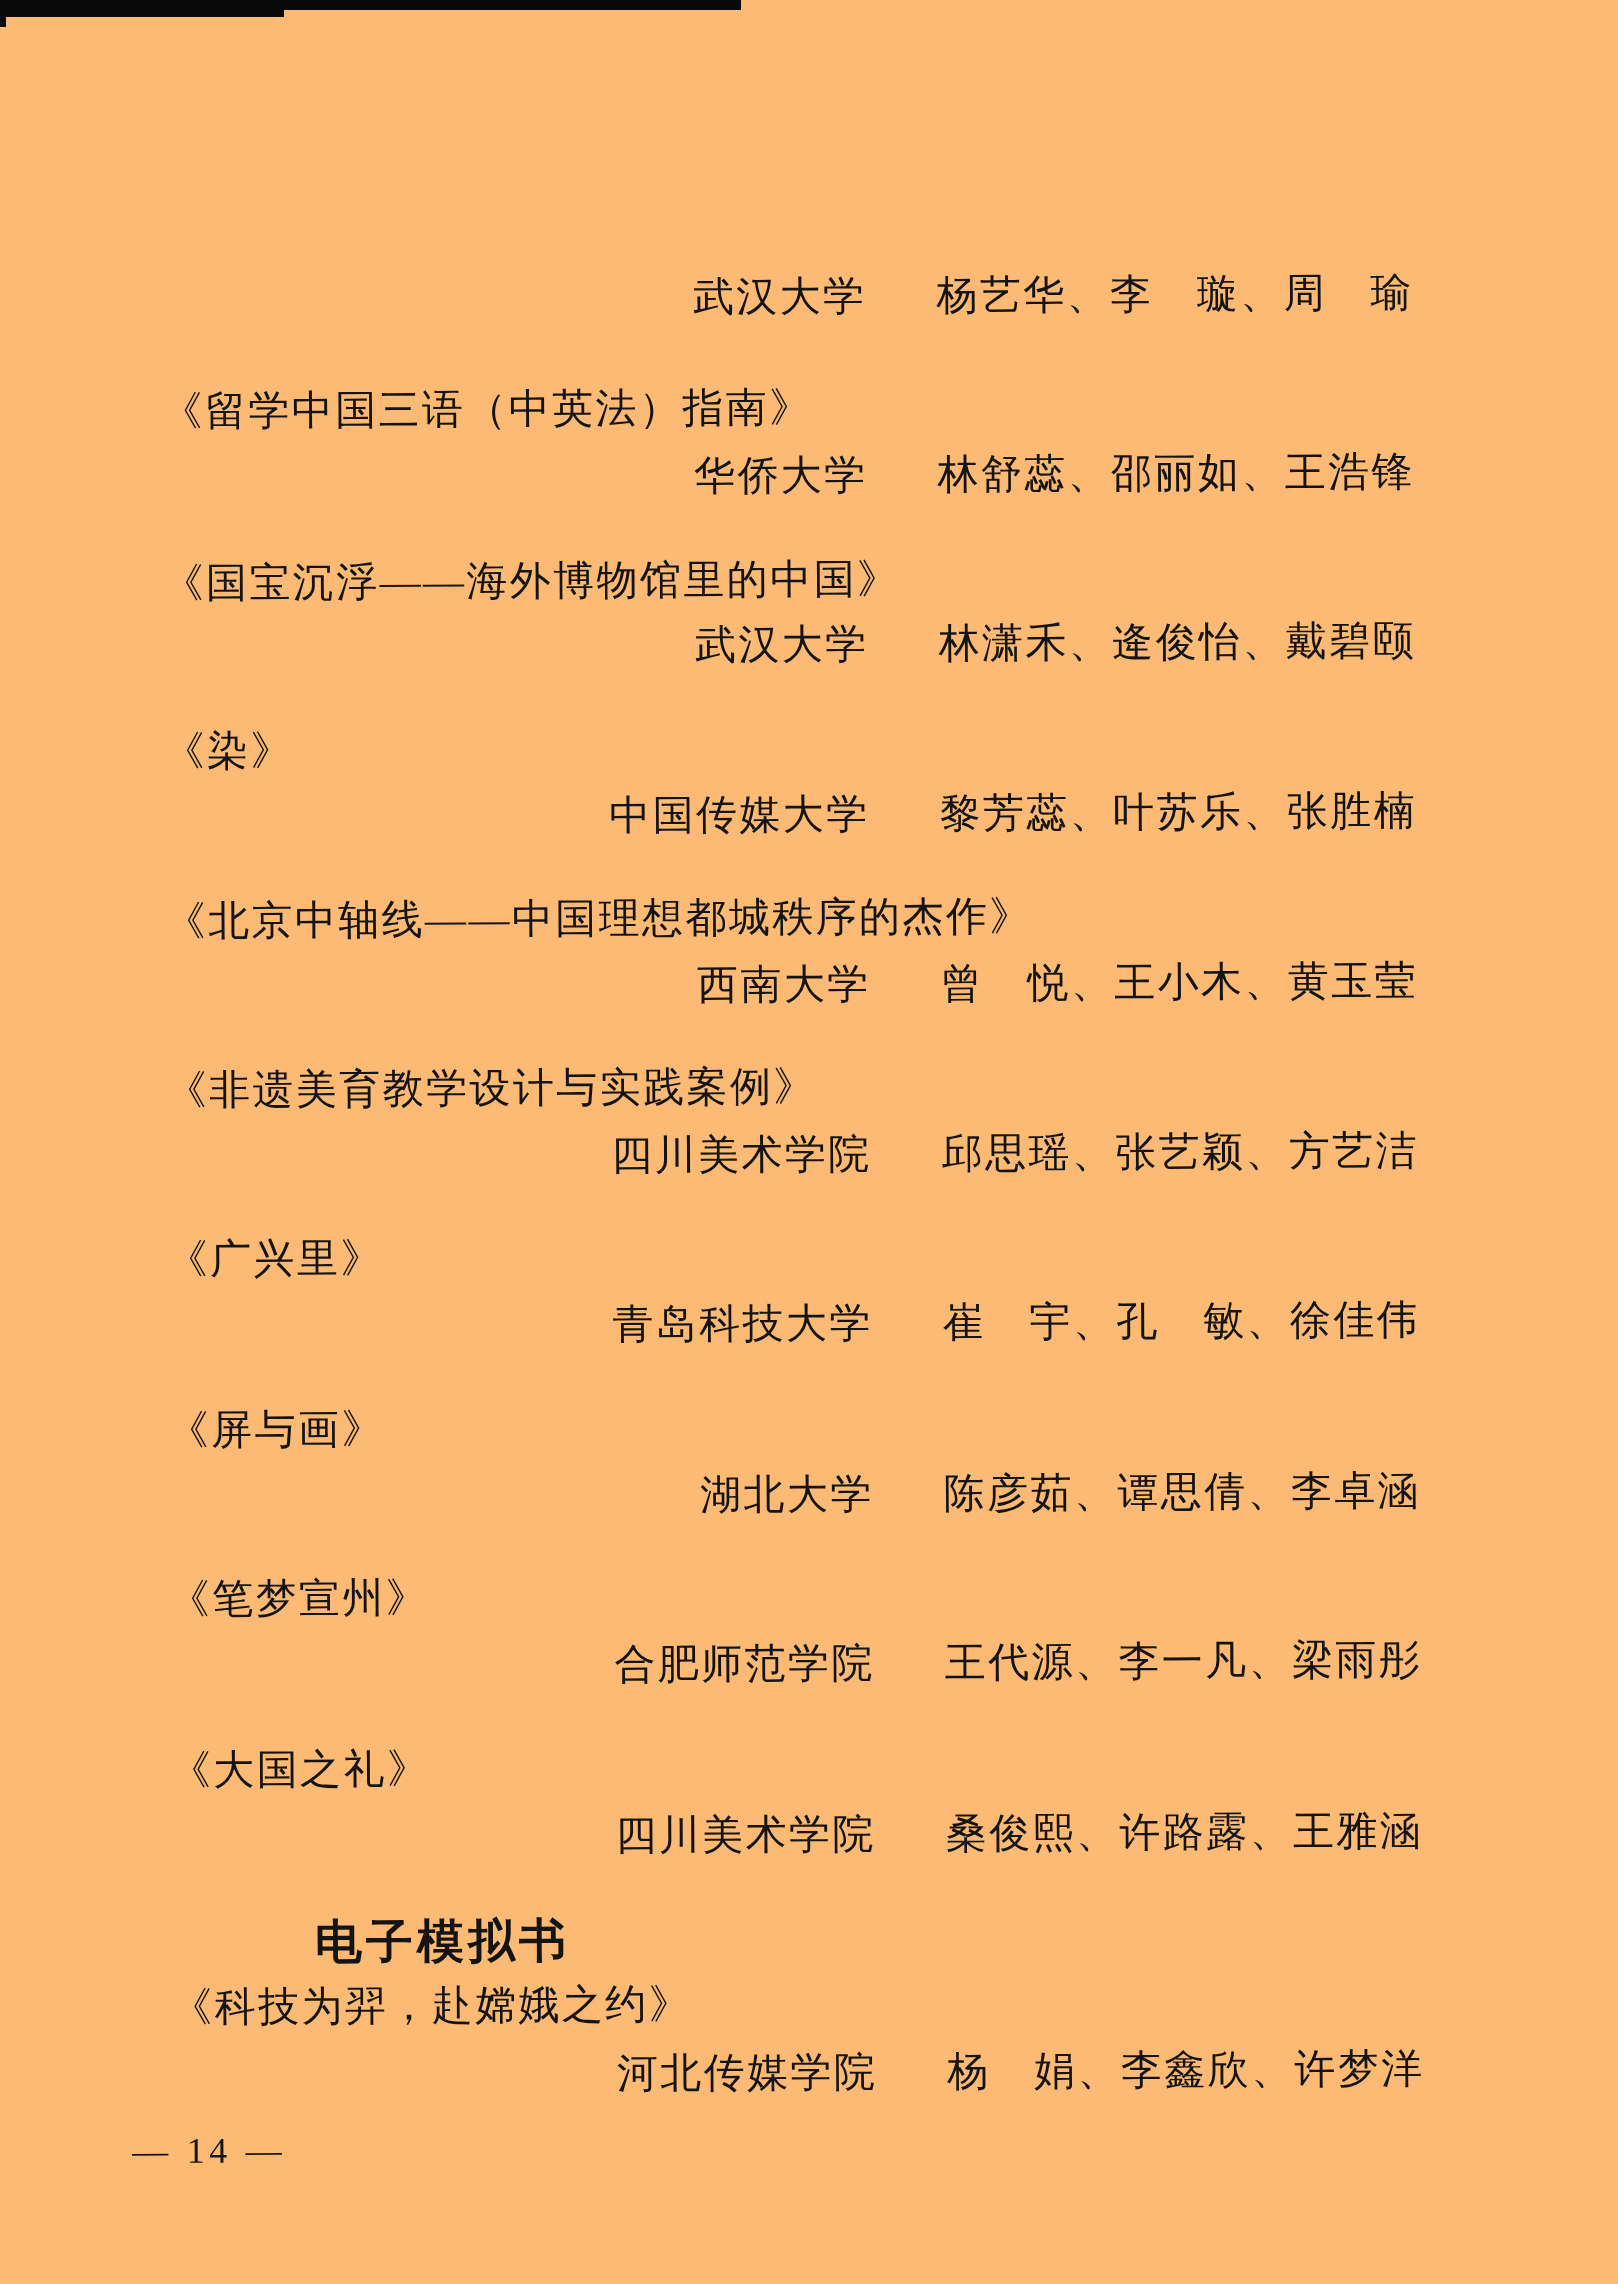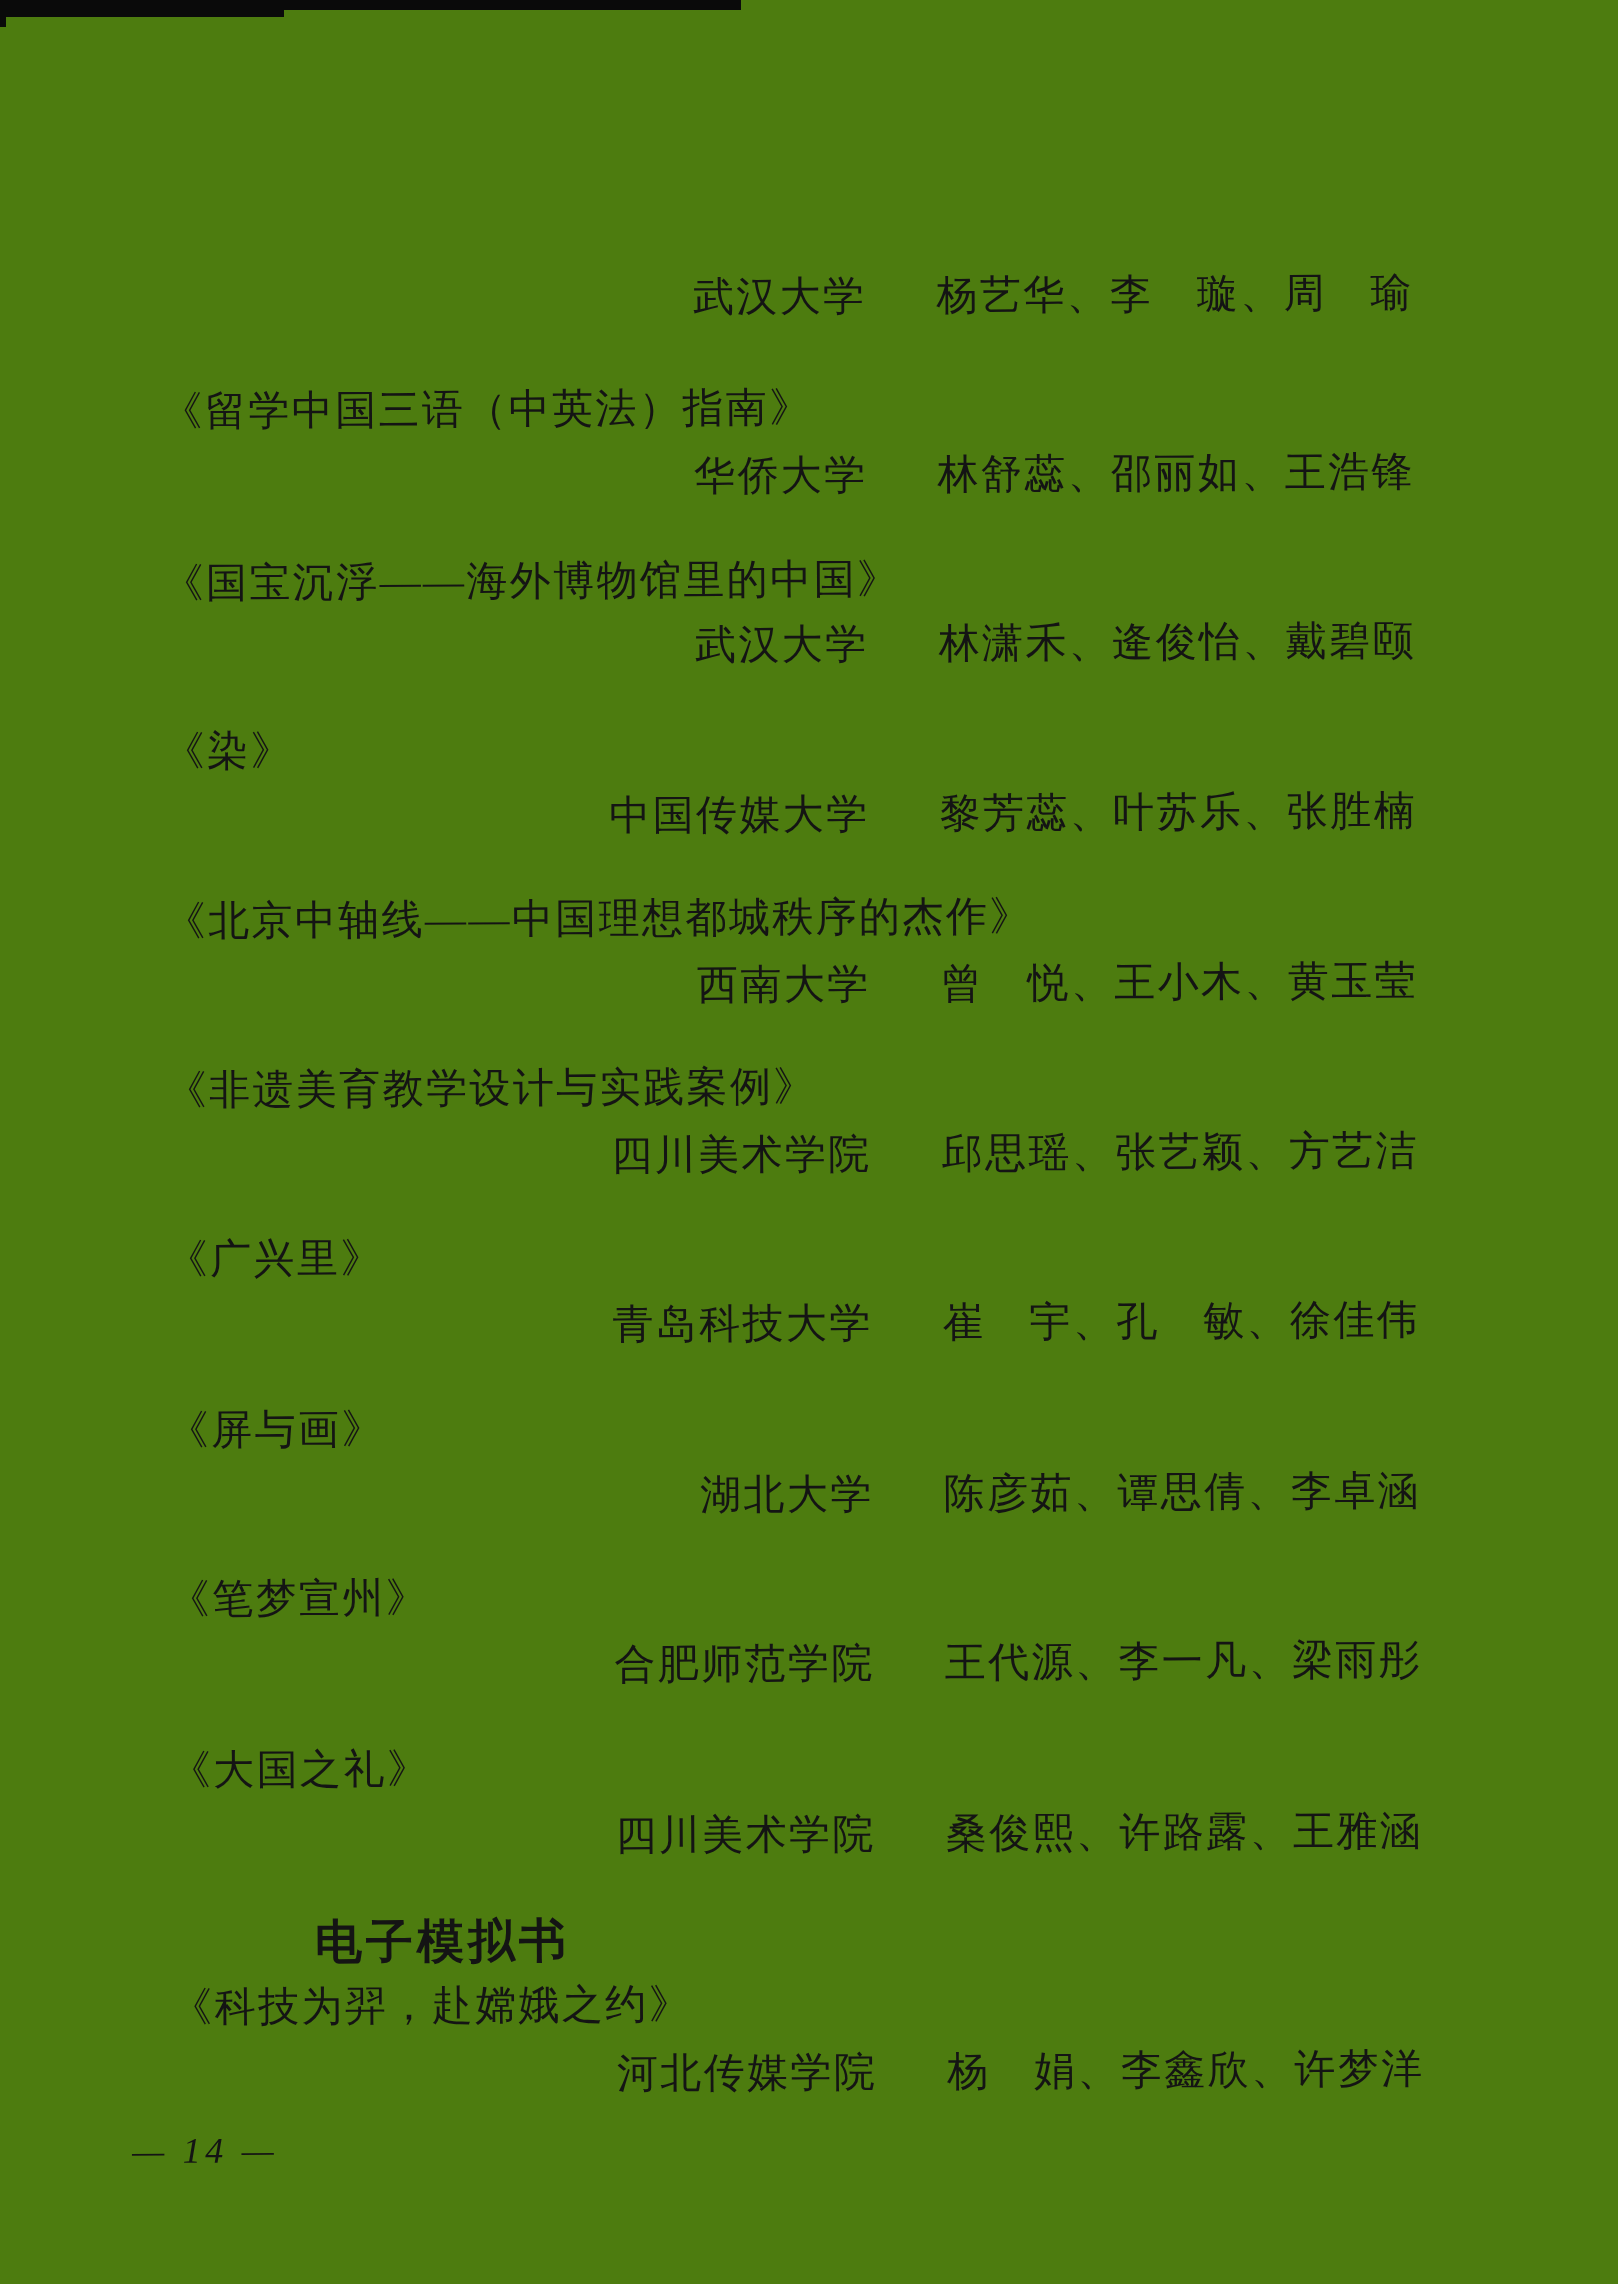--- a/index.html
+++ b/index.html
@@ -4,21 +4,21 @@
 <style>
   html, body {
     margin: 0;
     padding: 0;
     background: #e9e9e9;
   }
   .page {
     position: relative;
     width: 1618px;
     height: 2284px;
-    background: #4d7c0f;
+    background: #fdba74;
     overflow: hidden;
     font-family: "Liberation Serif", "DejaVu Serif", serif;
     color: #141414;
   }
   .content {
     position: absolute;
     left: 0; top: 0; right: 0; bottom: 0;
     transform: rotate(-0.35deg);
     transform-origin: 40% 50%;
   }
@@ -46,21 +46,20 @@
     font-size: 47px;
     letter-spacing: 4px;
   }
   .footer-line {
     position: absolute;
     left: 126px;
     top: 2127px;
     font-size: 36px;
     letter-spacing: 4.7px;
     white-space: nowrap;
-    font-style: italic;
   }
   .artifact {
     position: absolute;
     background: #0a0a0a;
   }
 </style>
 </head>
 <body>
 
 <div class="page">

